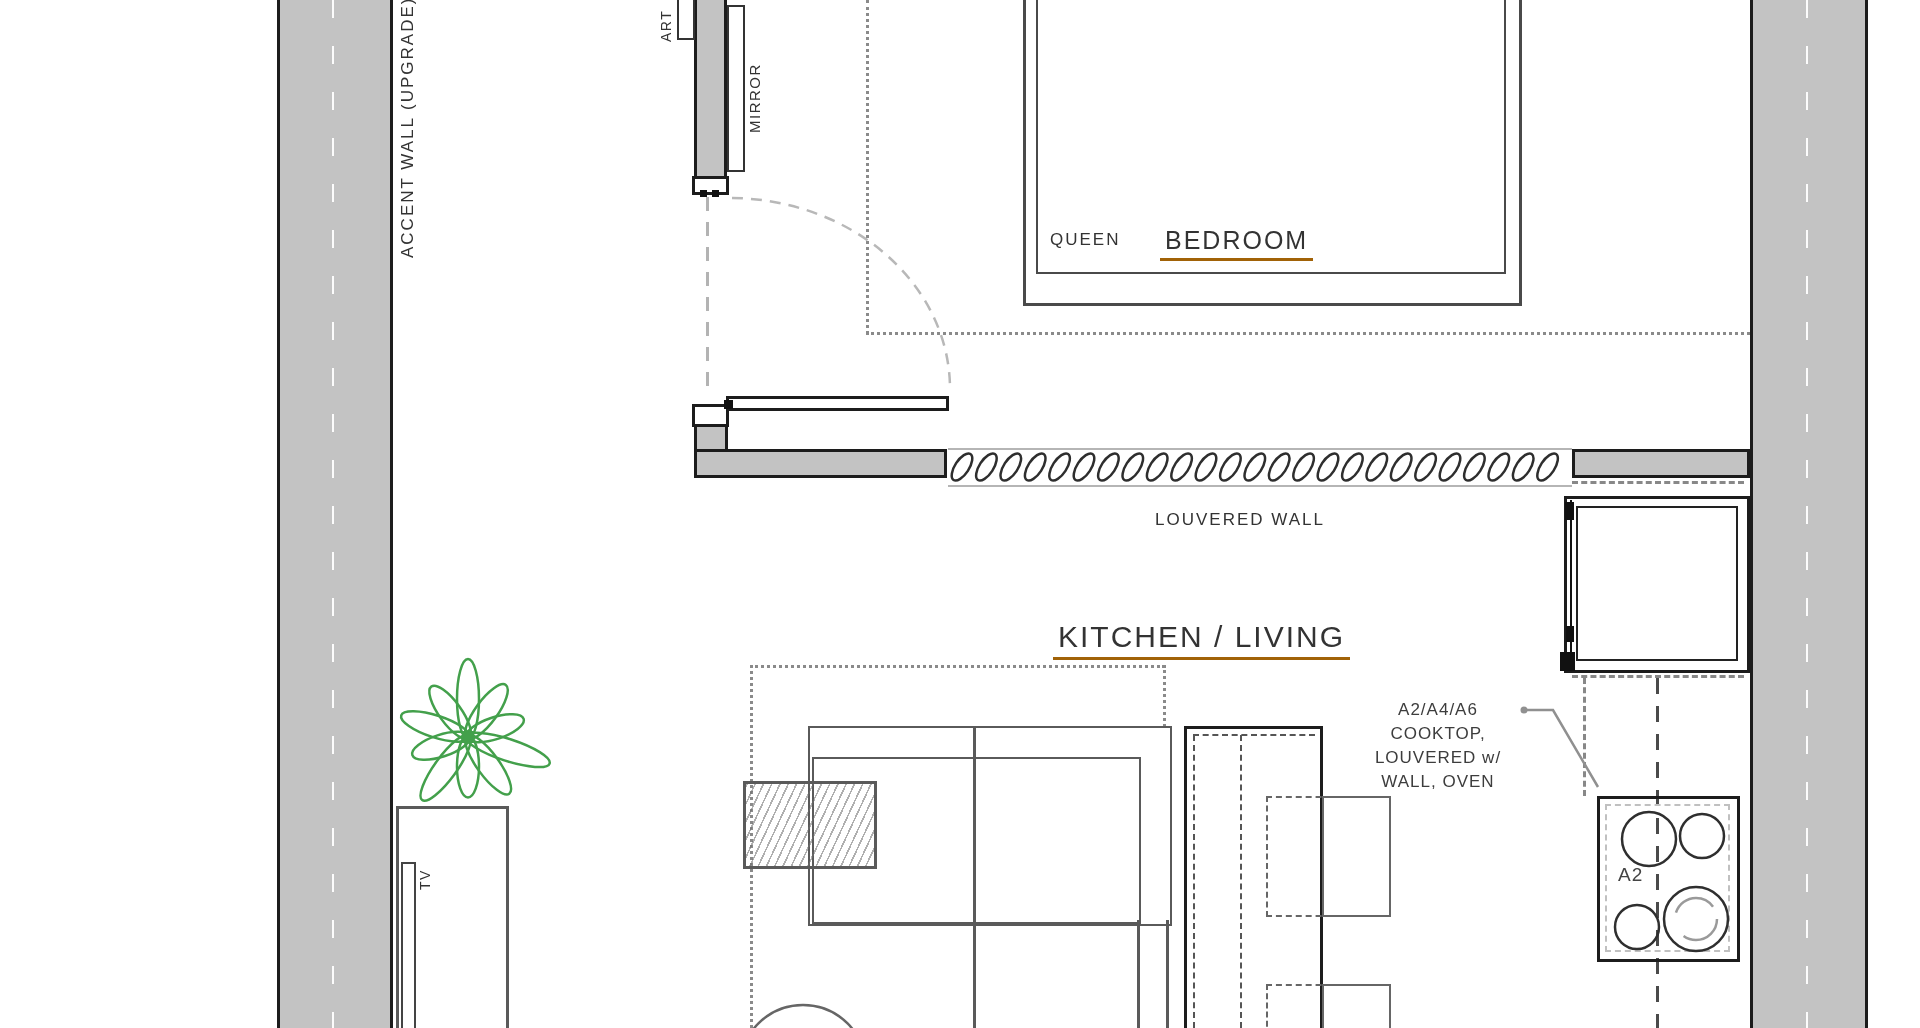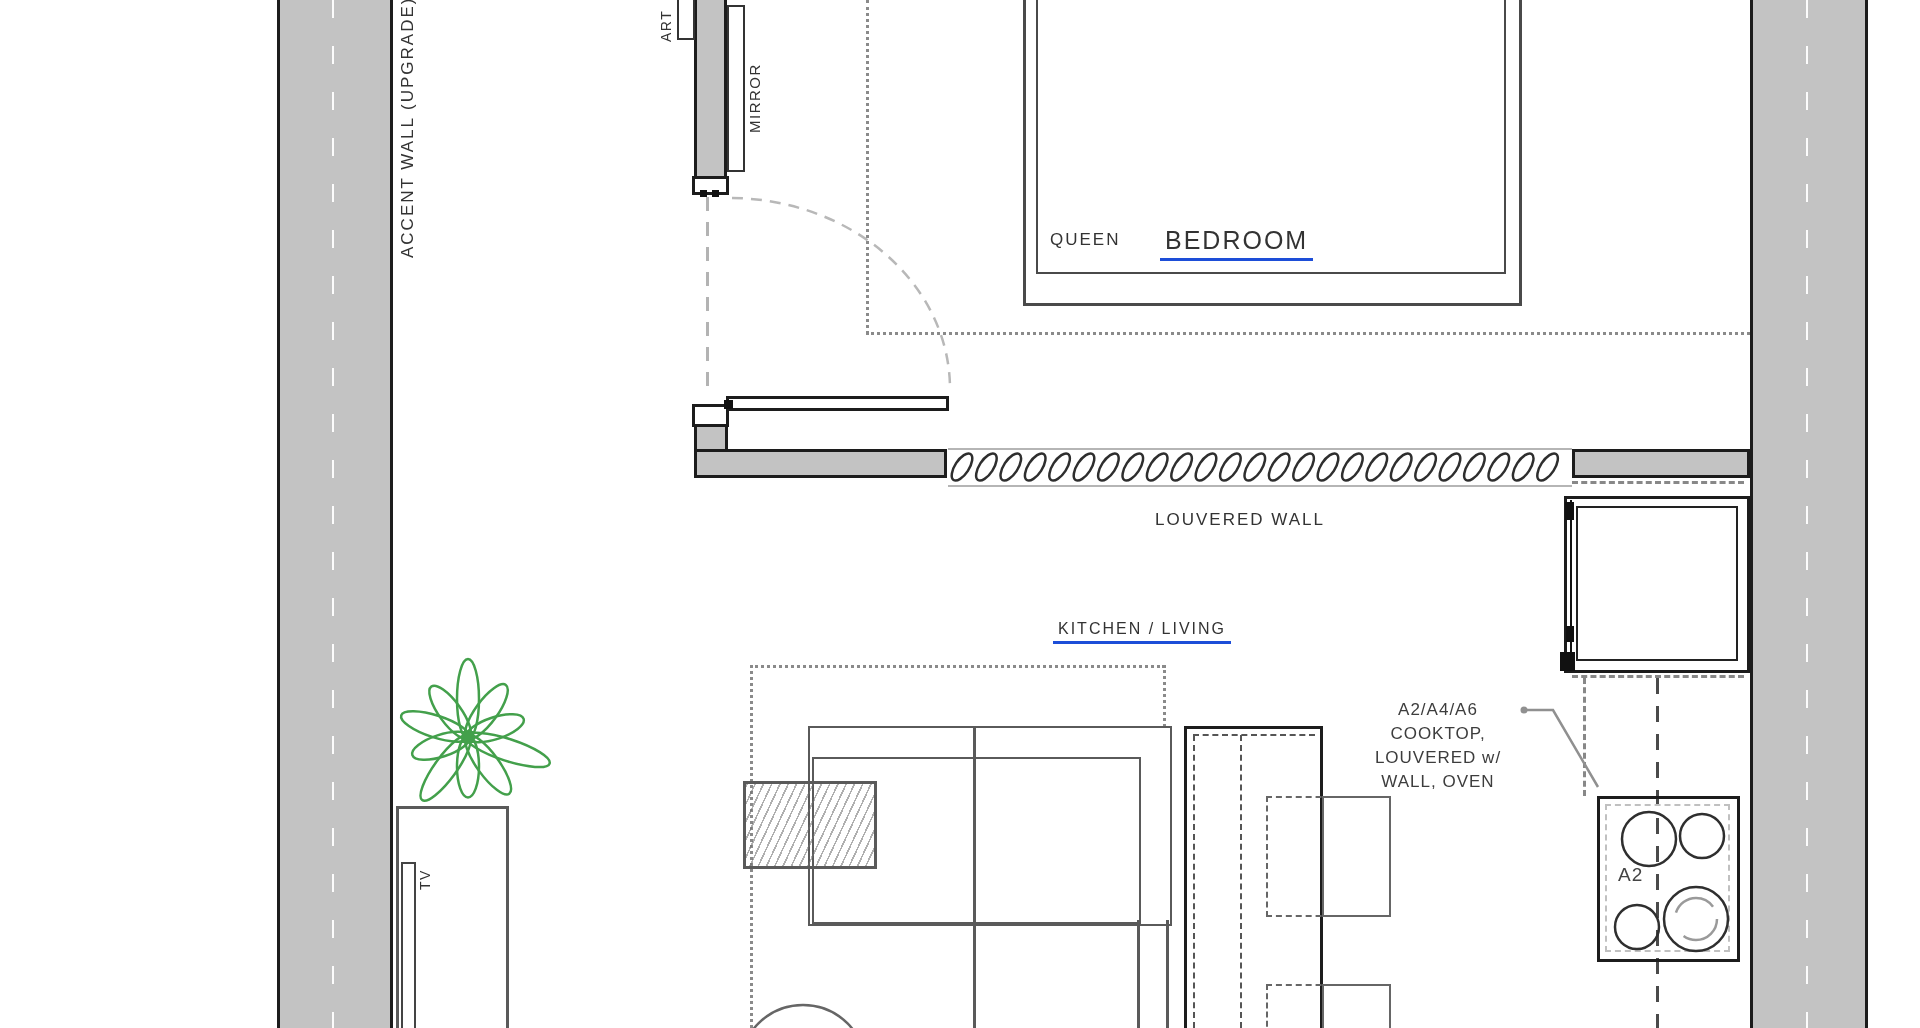--- a/index.html
+++ b/index.html
@@ -24,21 +24,21 @@
   .dotH{border-top:3px dotted var(--dots);}
   .dashH{border-top:3px dashed #888;}
   .dashVgrey{border-left:3px dashed #888;}
   .furnbox{border:2.5px solid var(--furn);}
   .blackbox{border:3px solid var(--line-dark);background:#fff;}
   .label{color:var(--txt);white-space:nowrap;}
   .vlabel{transform:rotate(-90deg);transform-origin:0 0;white-space:nowrap;}
   .longdashV{width:3px;background:repeating-linear-gradient(180deg,#b3b3b3 0 14px,transparent 14px 25px);}
   .darkdashV{width:3px;background:repeating-linear-gradient(180deg,#4a4a4a 0 16px,transparent 16px 28px);}
   .hatch{background:repeating-linear-gradient(115deg,rgba(110,110,110,.55) 0 1.6px,transparent 1.6px 7.5px);}
-  .underline{border-bottom:3px solid #1d4ed8;padding:0 5px 3px 5px;display:inline-block;}
+  .underline{border-bottom:3px solid #a16207;padding:0 5px 3px 5px;display:inline-block;}
   svg{position:absolute;left:0;top:0;pointer-events:none;}
 </style>
 </head>
 <body>
 
 <div id="plan">
 
   <div class="abs wall" style="left:277px;top:-5px;width:110px;height:1038px;"></div>
   <div class="abs wall-centerline" style="left:332px;top:0;height:1028px;"></div>
 
@@ -97,21 +97,21 @@
   <div class="abs" style="left:1605px;top:804px;width:121px;height:144px;border:2px dashed #c0c0c0;"></div>
   <div class="abs label" style="left:1618px;top:864px;font-size:19px;letter-spacing:1px;color:#444;">A2</div>
 
   <div class="abs" style="left:1328px;top:698px;width:220px;text-align:center;font-size:17px;line-height:24px;letter-spacing:1px;color:#3d3d3d;">
     <div>A2/A4/A6</div>
     <div>COOKTOP,</div>
     <div>LOUVERED w/</div>
     <div>WALL, OVEN</div>
   </div>
 
-  <div class="abs" style="left:1053px;top:620px;font-size:16px;letter-spacing:2px;">
+  <div class="abs" style="left:1053px;top:620px;font-size:30px;letter-spacing:2px;">
     <span class="underline">KITCHEN / LIVING</span>
   </div>
 
   <div class="abs dotH" style="left:750px;top:665px;width:415px;"></div>
   <div class="abs dotV" style="left:750px;top:665px;height:363px;"></div>
   <div class="abs dotV" style="left:1163px;top:665px;height:62px;"></div>
 
   <div class="abs furnbox" style="left:808px;top:726px;width:360px;height:196px;"></div>
   <div class="abs furnbox" style="left:812px;top:757px;width:325px;height:163px;"></div>
   <div class="abs" style="left:973px;top:726px;width:2.5px;height:302px;background:var(--furn);"></div>

